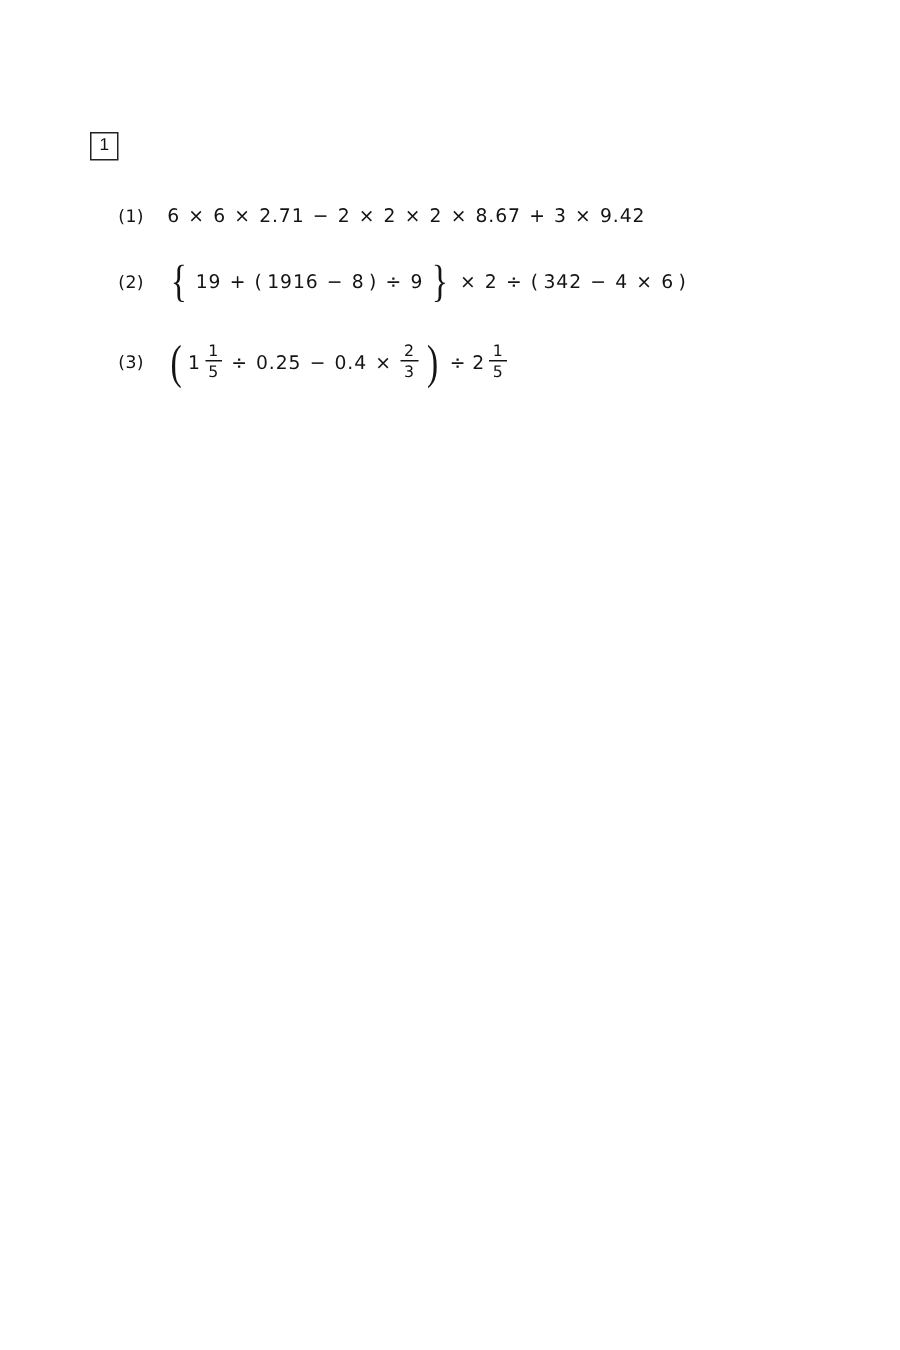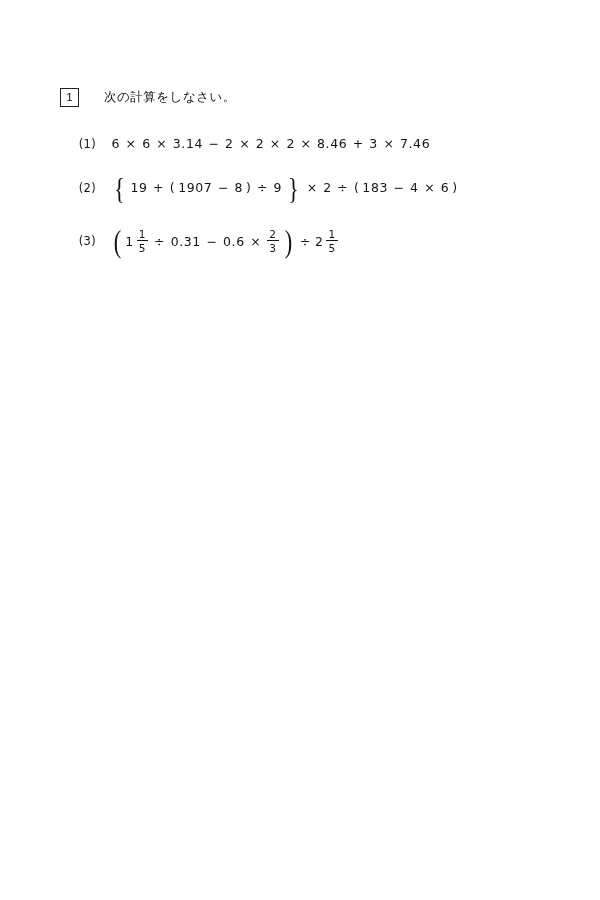--- a/index.html
+++ b/index.html
@@ -132,88 +132,87 @@
     display: inline-block;
   }
 </style>
 </head>
 <body>
 
 <div class="page">
 
   <div class="heading-row">
     <div class="prob-number">1</div>
-    <div class="heading-text">次の計算をしなさい。</div>
   </div>
 
   <div class="item" id="item1">
     <span class="item-label">(1)</span>
     <span class="item-body">
       <span class="tok">6</span>
       <span class="op">×</span>
       <span class="tok">6</span>
       <span class="op">×</span>
-      <span class="tok">3.14</span>
-      <span class="op">−</span>
-      <span class="tok">2</span>
-      <span class="op">×</span>
-      <span class="tok">2</span>
-      <span class="op">×</span>
-      <span class="tok">2</span>
-      <span class="op">×</span>
-      <span class="tok">8.46</span>
+      <span class="tok">2.71</span>
+      <span class="op">−</span>
+      <span class="tok">2</span>
+      <span class="op">×</span>
+      <span class="tok">2</span>
+      <span class="op">×</span>
+      <span class="tok">2</span>
+      <span class="op">×</span>
+      <span class="tok">8.67</span>
       <span class="op">+</span>
       <span class="tok">3</span>
       <span class="op">×</span>
-      <span class="tok">7.46</span>
+      <span class="tok">9.42</span>
     </span>
   </div>
 
   <div class="item" id="item2">
     <span class="item-label">(2)</span>
     <span class="item-body">
       <span class="bigbracket">{</span>
       <span class="tok">19</span>
       <span class="op">+</span>
       <span class="tok">(</span>
-      <span class="tok">1907</span>
+      <span class="tok">1916</span>
       <span class="op">−</span>
       <span class="tok">8</span>
       <span class="tok">)</span>
       <span class="op">÷</span>
       <span class="tok">9</span>
       <span class="bigbracket">}</span>
       <span class="op">×</span>
       <span class="tok">2</span>
       <span class="op">÷</span>
       <span class="tok">(</span>
-      <span class="tok">183</span>
+      <span class="tok">342</span>
       <span class="op">−</span>
       <span class="tok">4</span>
       <span class="op">×</span>
       <span class="tok">6</span>
       <span class="tok">)</span>
     </span>
   </div>
 
   <div class="item" id="item3">
     <span class="item-label">(3)</span>
     <span class="item-body">
       <span class="bigparen">(</span>
       <span class="mixed">
         <span class="whole">1</span>
         <span class="frac">
           <span class="num">1</span>
           <span class="den">5</span>
         </span>
       </span>
       <span class="op">÷</span>
-      <span class="tok">0.31</span>
-      <span class="op">−</span>
-      <span class="tok">0.6</span>
+      <span class="tok">0.25</span>
+      <span class="op">−</span>
+      <span class="tok">0.4</span>
       <span class="op">×</span>
       <span class="frac">
         <span class="num">2</span>
         <span class="den">3</span>
       </span>
       <span class="bigparen">)</span>
       <span class="op">÷</span>
       <span class="mixed">
         <span class="whole">2</span>
         <span class="frac">

